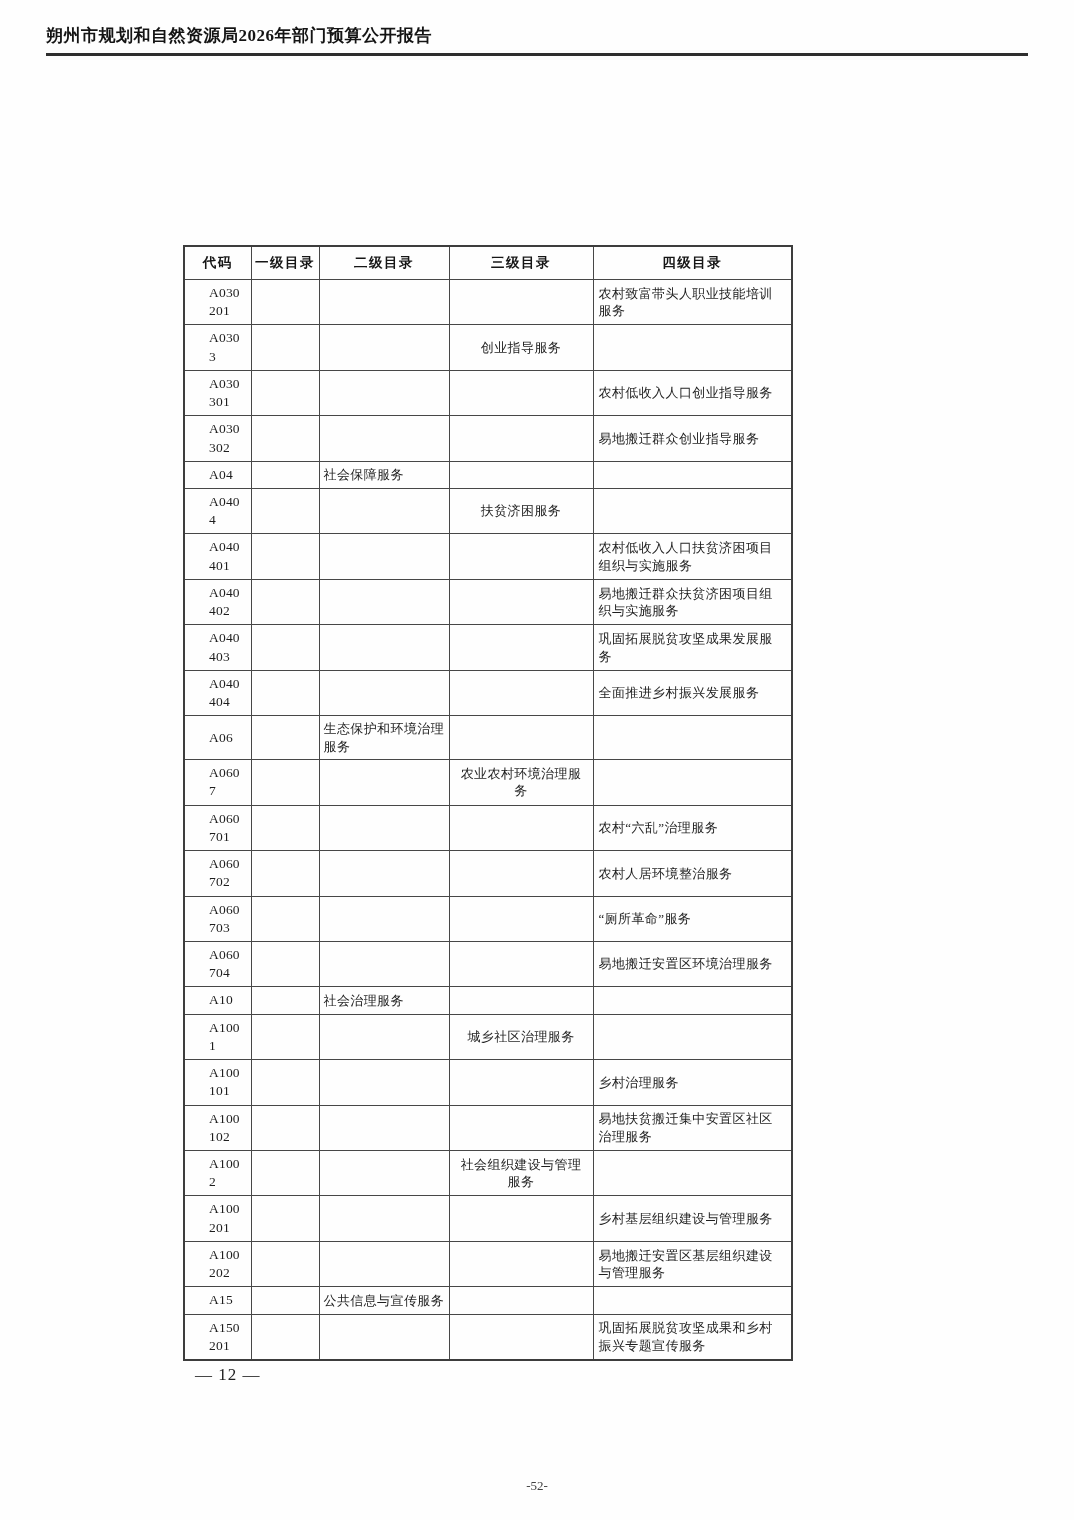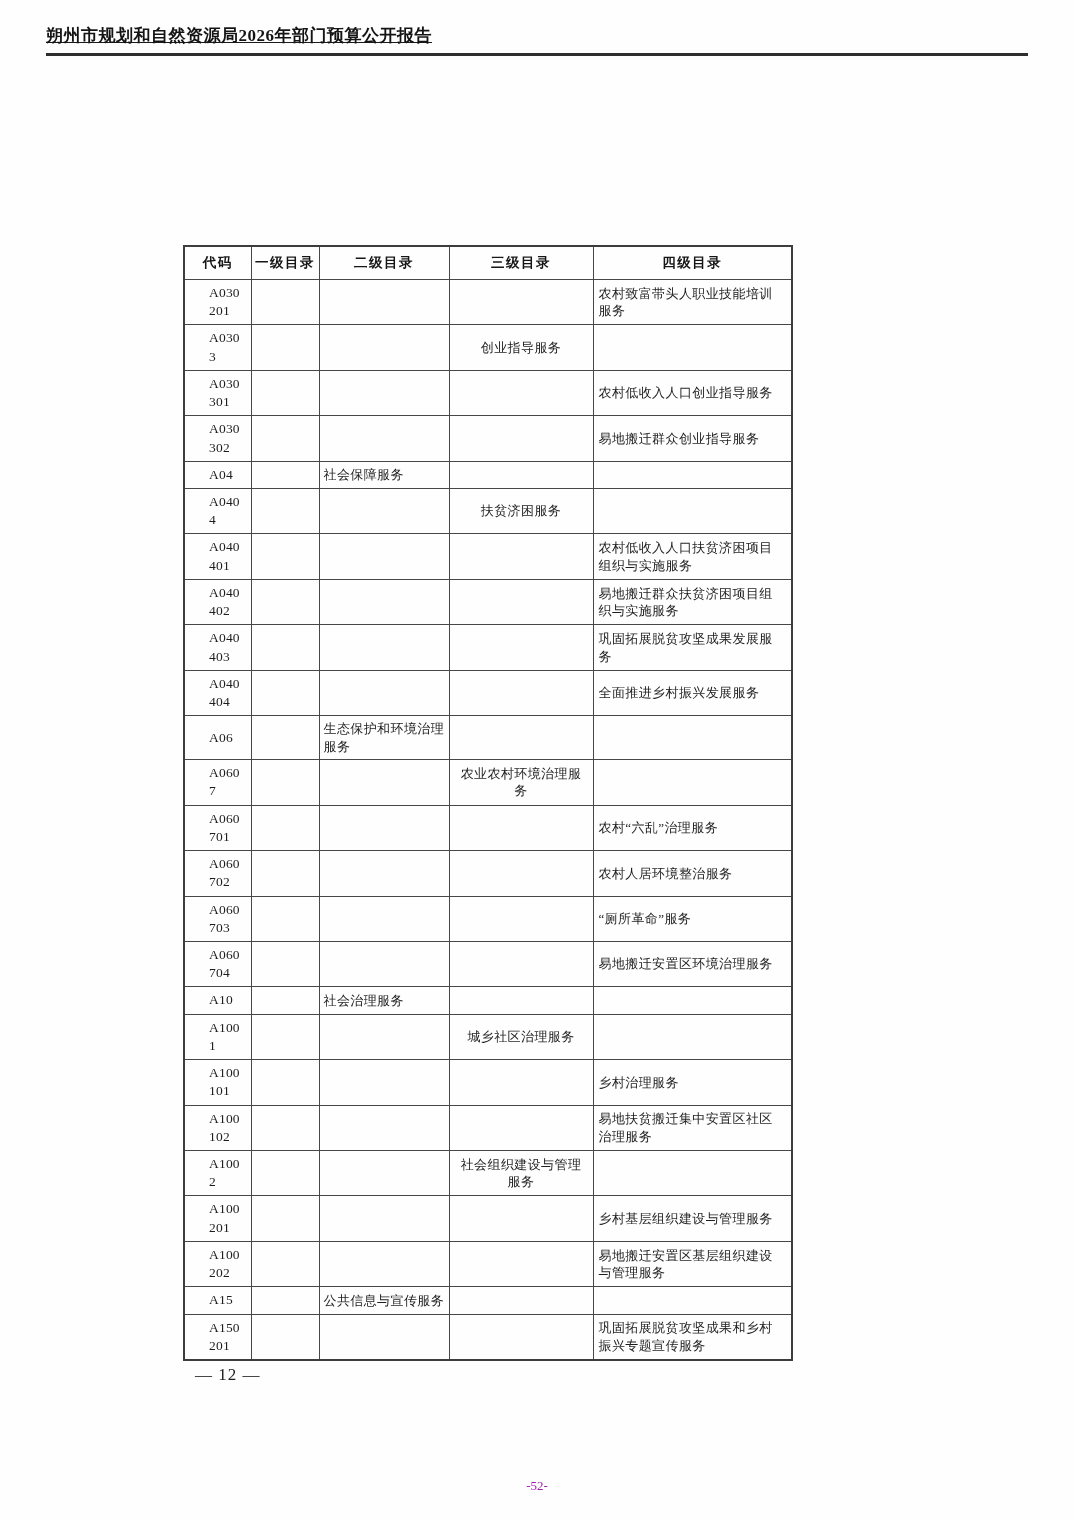--- a/index.html
+++ b/index.html
@@ -17,21 +17,20 @@
     font-family: "Liberation Serif", "DejaVu Serif", serif;
     color: #1b1b1b;
   }
   .doc-header {
     position: absolute;
     left: 46px;
     top: 26px;
     width: 982px;
     border-bottom: 3px solid #2e2e2e;
     padding-bottom: 7px;
-    text-decoration: underline;
   }
   .doc-header .title {
     font-size: 17px;
     font-weight: bold;
     letter-spacing: 0.5px;
     color: #141414;
     line-height: 1.2;
   }
   .table-area {
     position: absolute;
@@ -88,21 +87,21 @@
     letter-spacing: 1px;
     color: #1f1f1f;
   }
   .page-footer {
     position: absolute;
     left: 0;
     top: 1478px;
     width: 100%;
     text-align: center;
     font-size: 13px;
-    color: #a21caf;
+    color: #404040;
   }
 </style>
 </head>
 <body>
 
 <div class="page">
 
   <div class="doc-header">
     <div class="title">朔州市规划和自然资源局2026年部门预算公开报告</div>
   </div>

